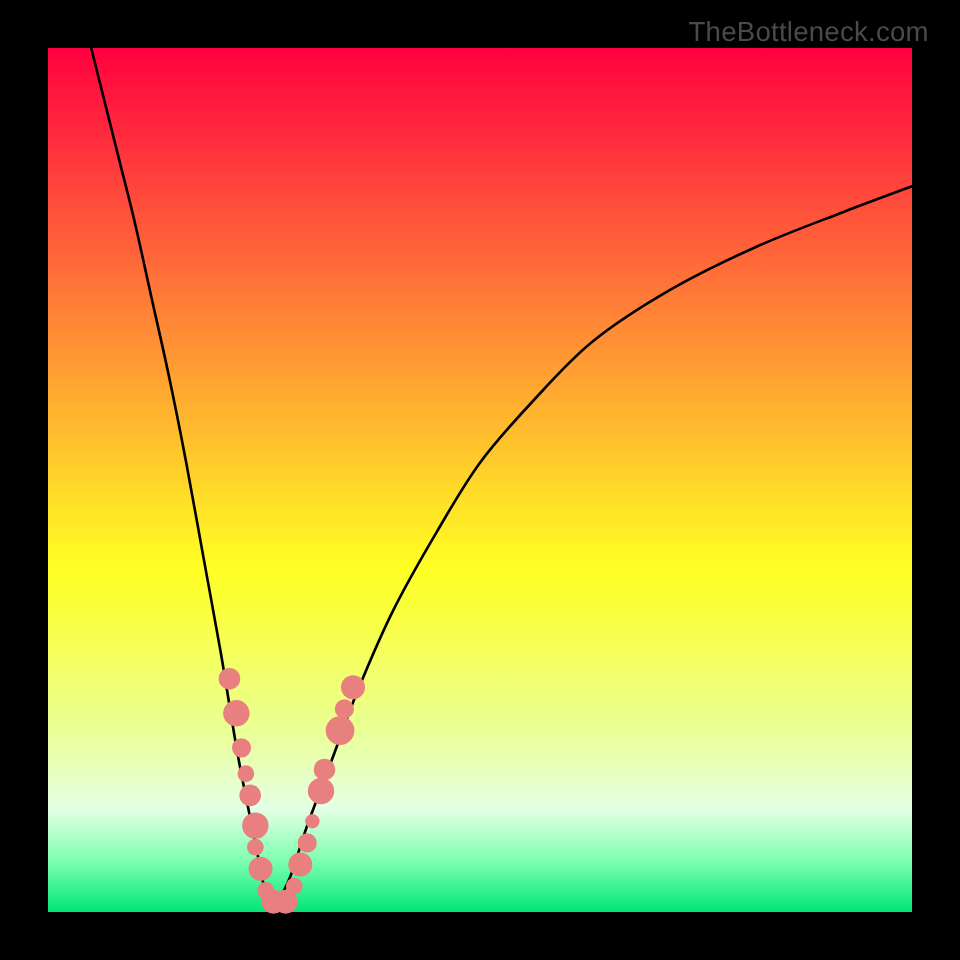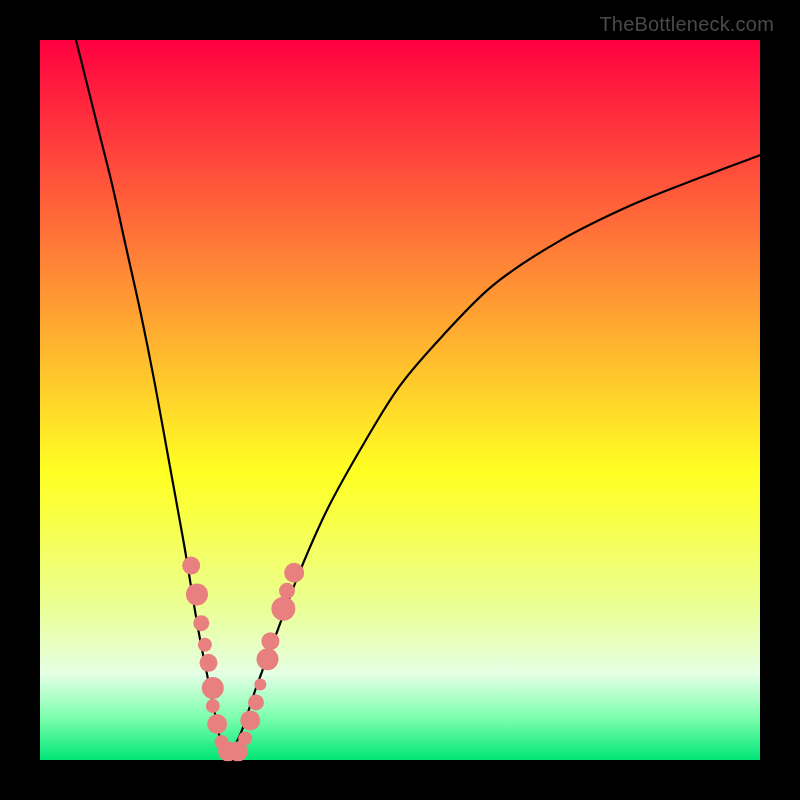--- a/index.html
+++ b/index.html
@@ -39,21 +39,21 @@
       #f9ff42 66%,
       #f2ff6b 72%,
       #eaff96 79%,
       #e5ffe5 88%,
       #7fffb0 94%,
       #00e676 100%
     );
   }
   .watermark {
     position: absolute;
-    font-size: 20px;
+    font-size: 23px;
     color: #4a4a4a;
     font-weight: 400;
     letter-spacing: 0.2px;
     white-space: nowrap;
   }
   svg.curves {
     position: absolute;
     left: 0;
     top: 0;
     width: 720px;

